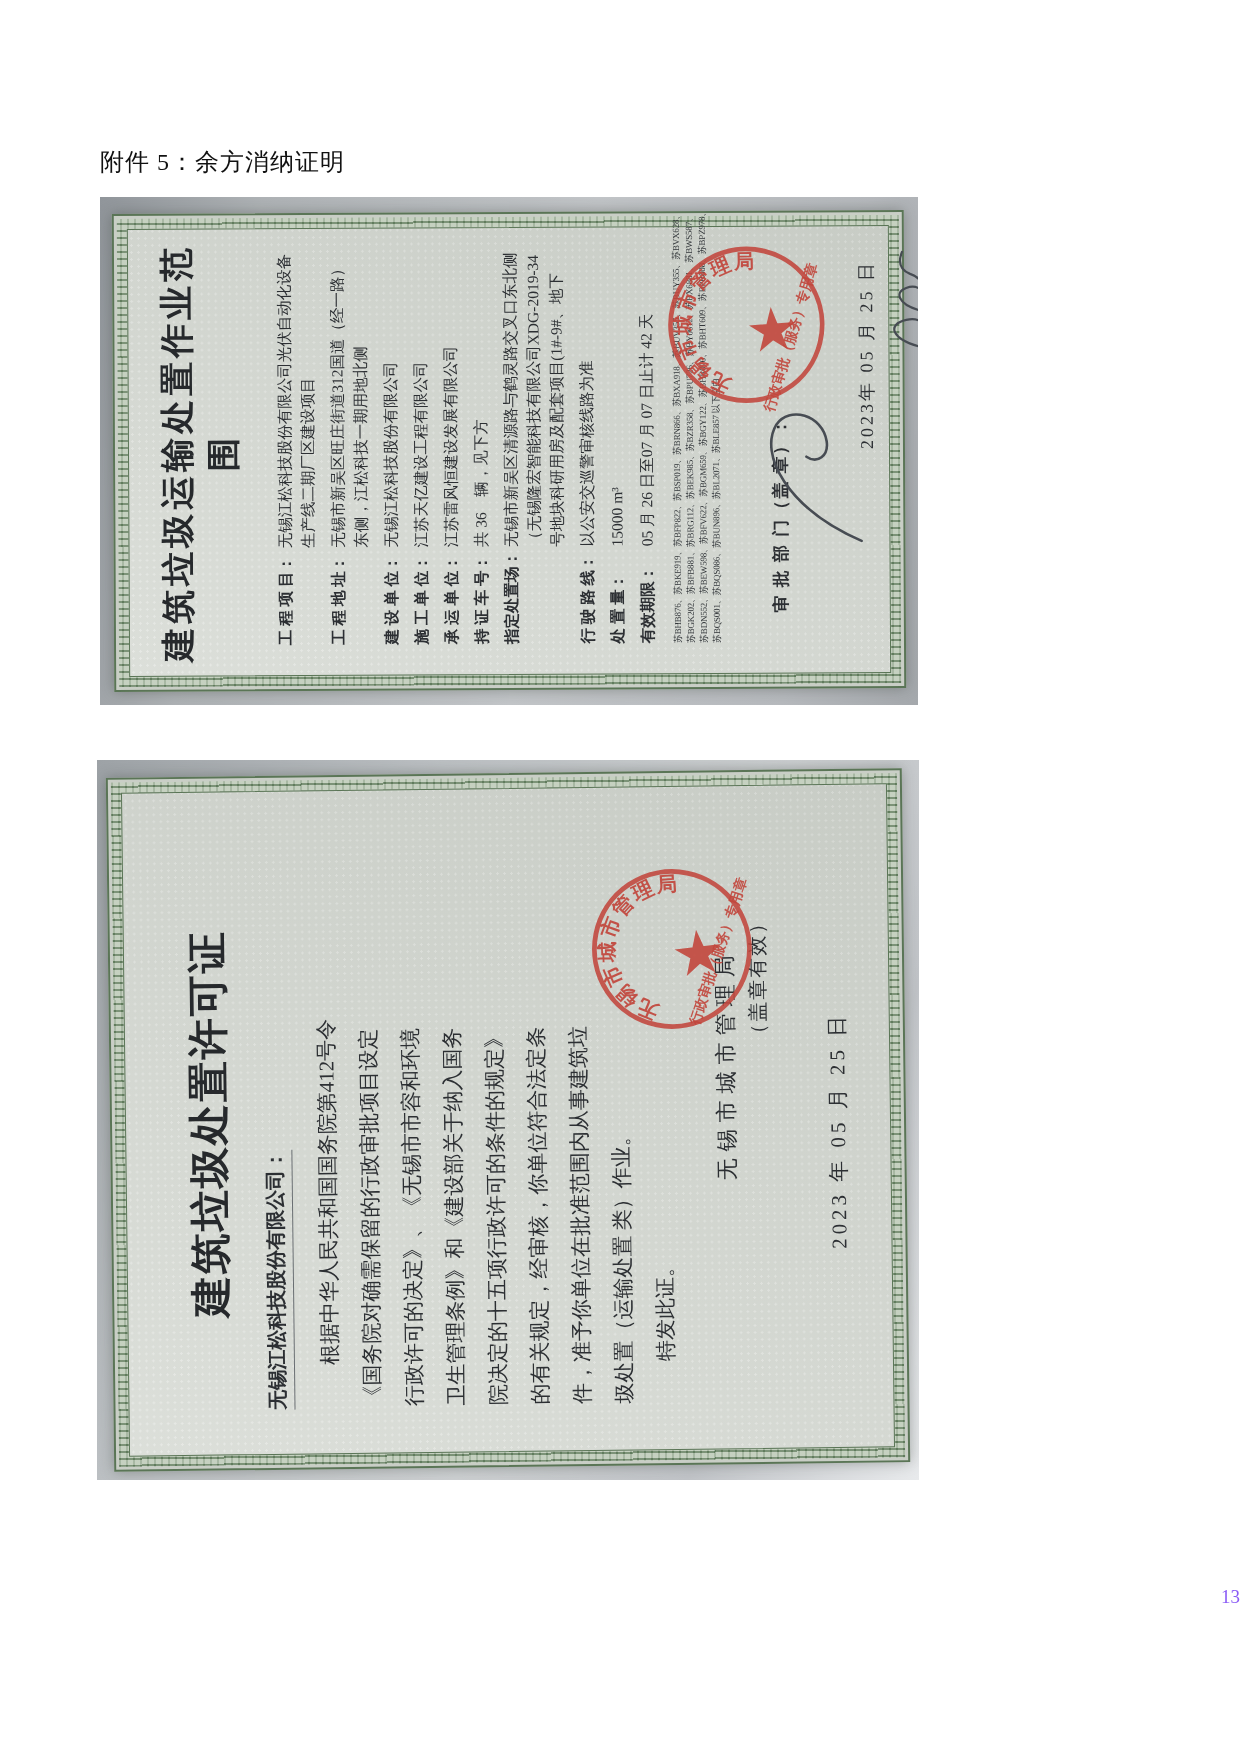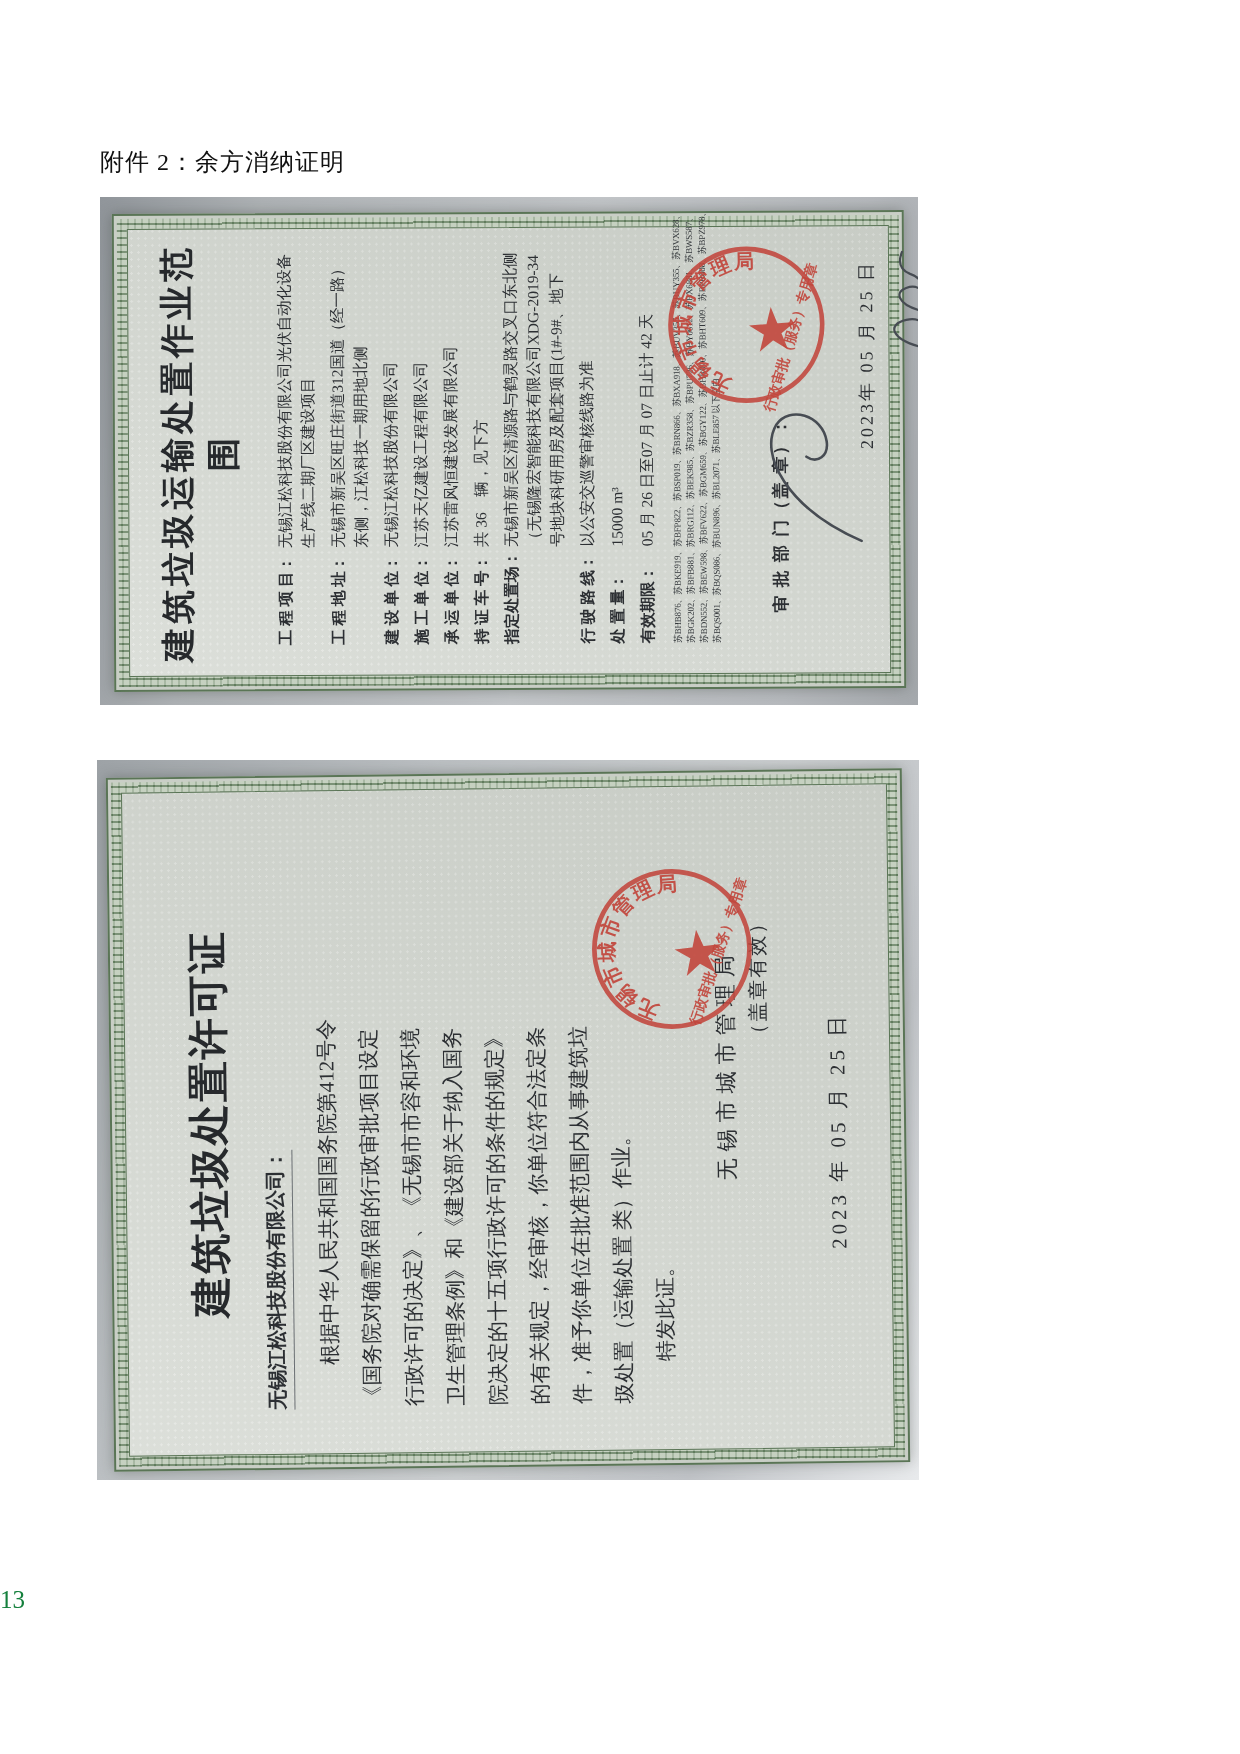--- a/index.html
+++ b/index.html
@@ -60,29 +60,29 @@
                 display:inline-block;border-bottom:1px solid #6a6f73;padding-bottom:3px;}
   .c2-body{padding:4px 40px 0 46px;font-size:21px;line-height:42px;color:#2c2f33;}
   .c2-line{white-space:nowrap;}
   .indent{text-indent:2em;}
   .c2-right{position:relative;height:236px;}
   .agency{position:absolute;left:268px;top:28px;font-size:22px;letter-spacing:7px;color:#2c2f33;}
   .agency-note{position:absolute;left:404px;top:62px;font-size:20px;letter-spacing:2px;color:#2c2f33;}
   .c2-date{position:absolute;left:198px;top:140px;font-size:21px;letter-spacing:4px;color:#2c2f33;}
   .c2-validity{margin:0 0 10px 46px;font-size:21px;color:#2c2f33;white-space:nowrap;}
 
-  .page-number{position:absolute;left:0;right:0;top:1586px;text-align:left;
-               font-size:25px;color:#15803d;}
+  .page-number{position:absolute;left:0;right:0;top:1586px;text-align:right;
+               font-size:19px;color:#8b5cf6;}
 </style>
 </head>
 <body>
 
 <div class="page">
 
-  <div class="heading">附件 2：余方消纳证明</div>
+  <div class="heading">附件 5：余方消纳证明</div>
 
   <div class="photo photo-top">
     <div class="cert cert1">
       <div class="band"></div>
       <div class="paper">
 
         <div class="c1-title">建筑垃圾运输处置作业范围</div>
 
         <div class="c1-fields">
           <div class="frow">

